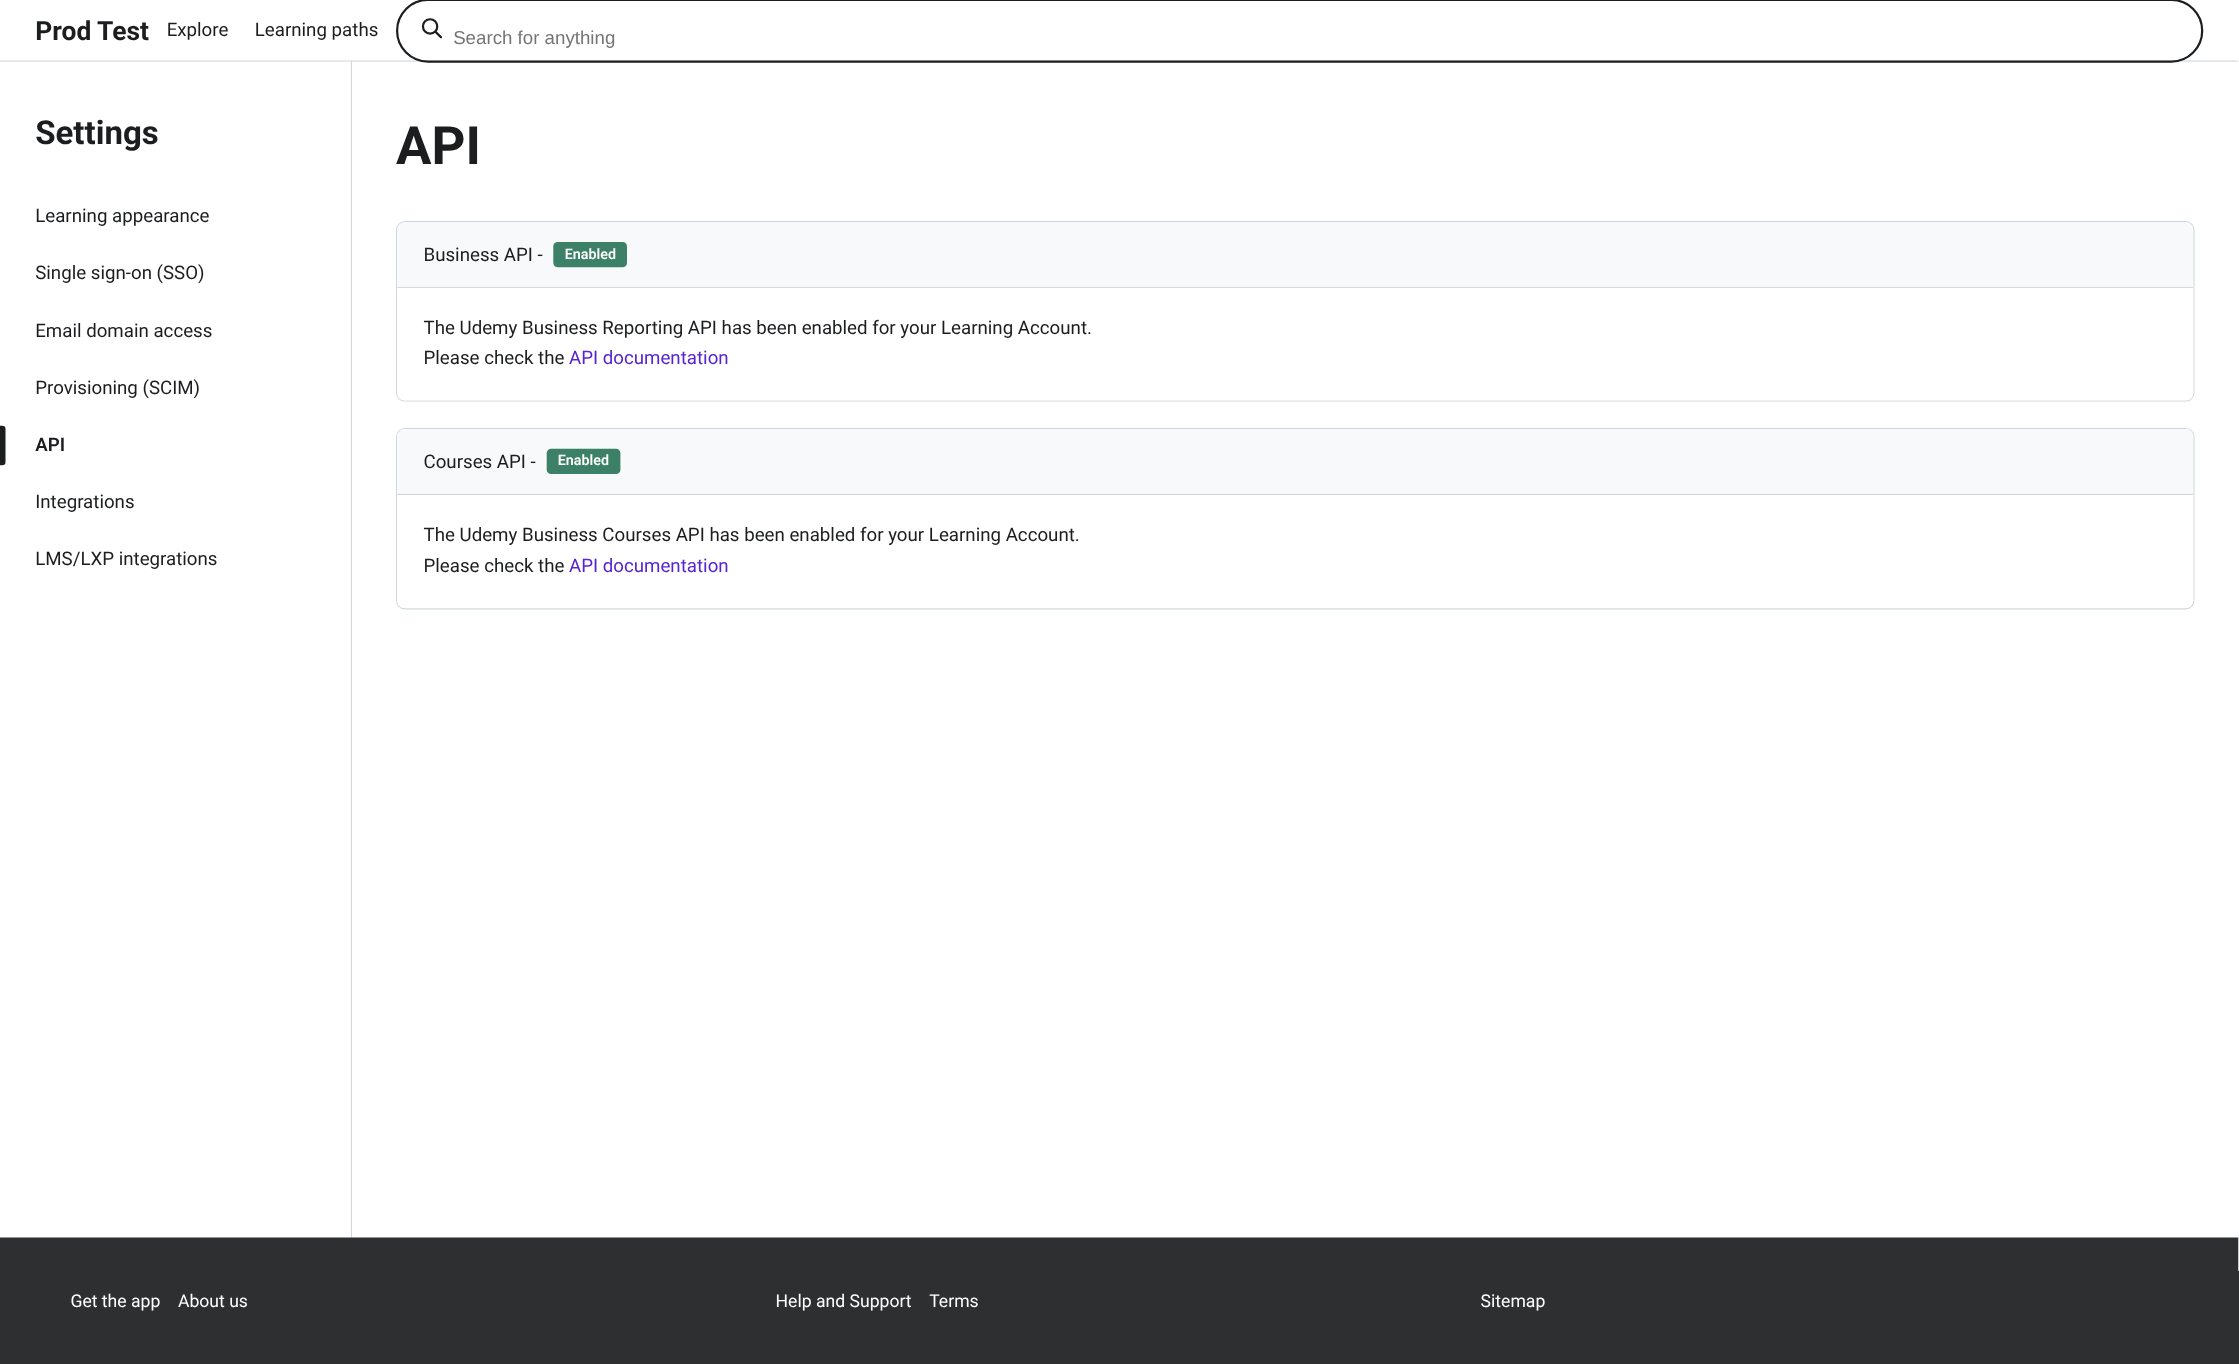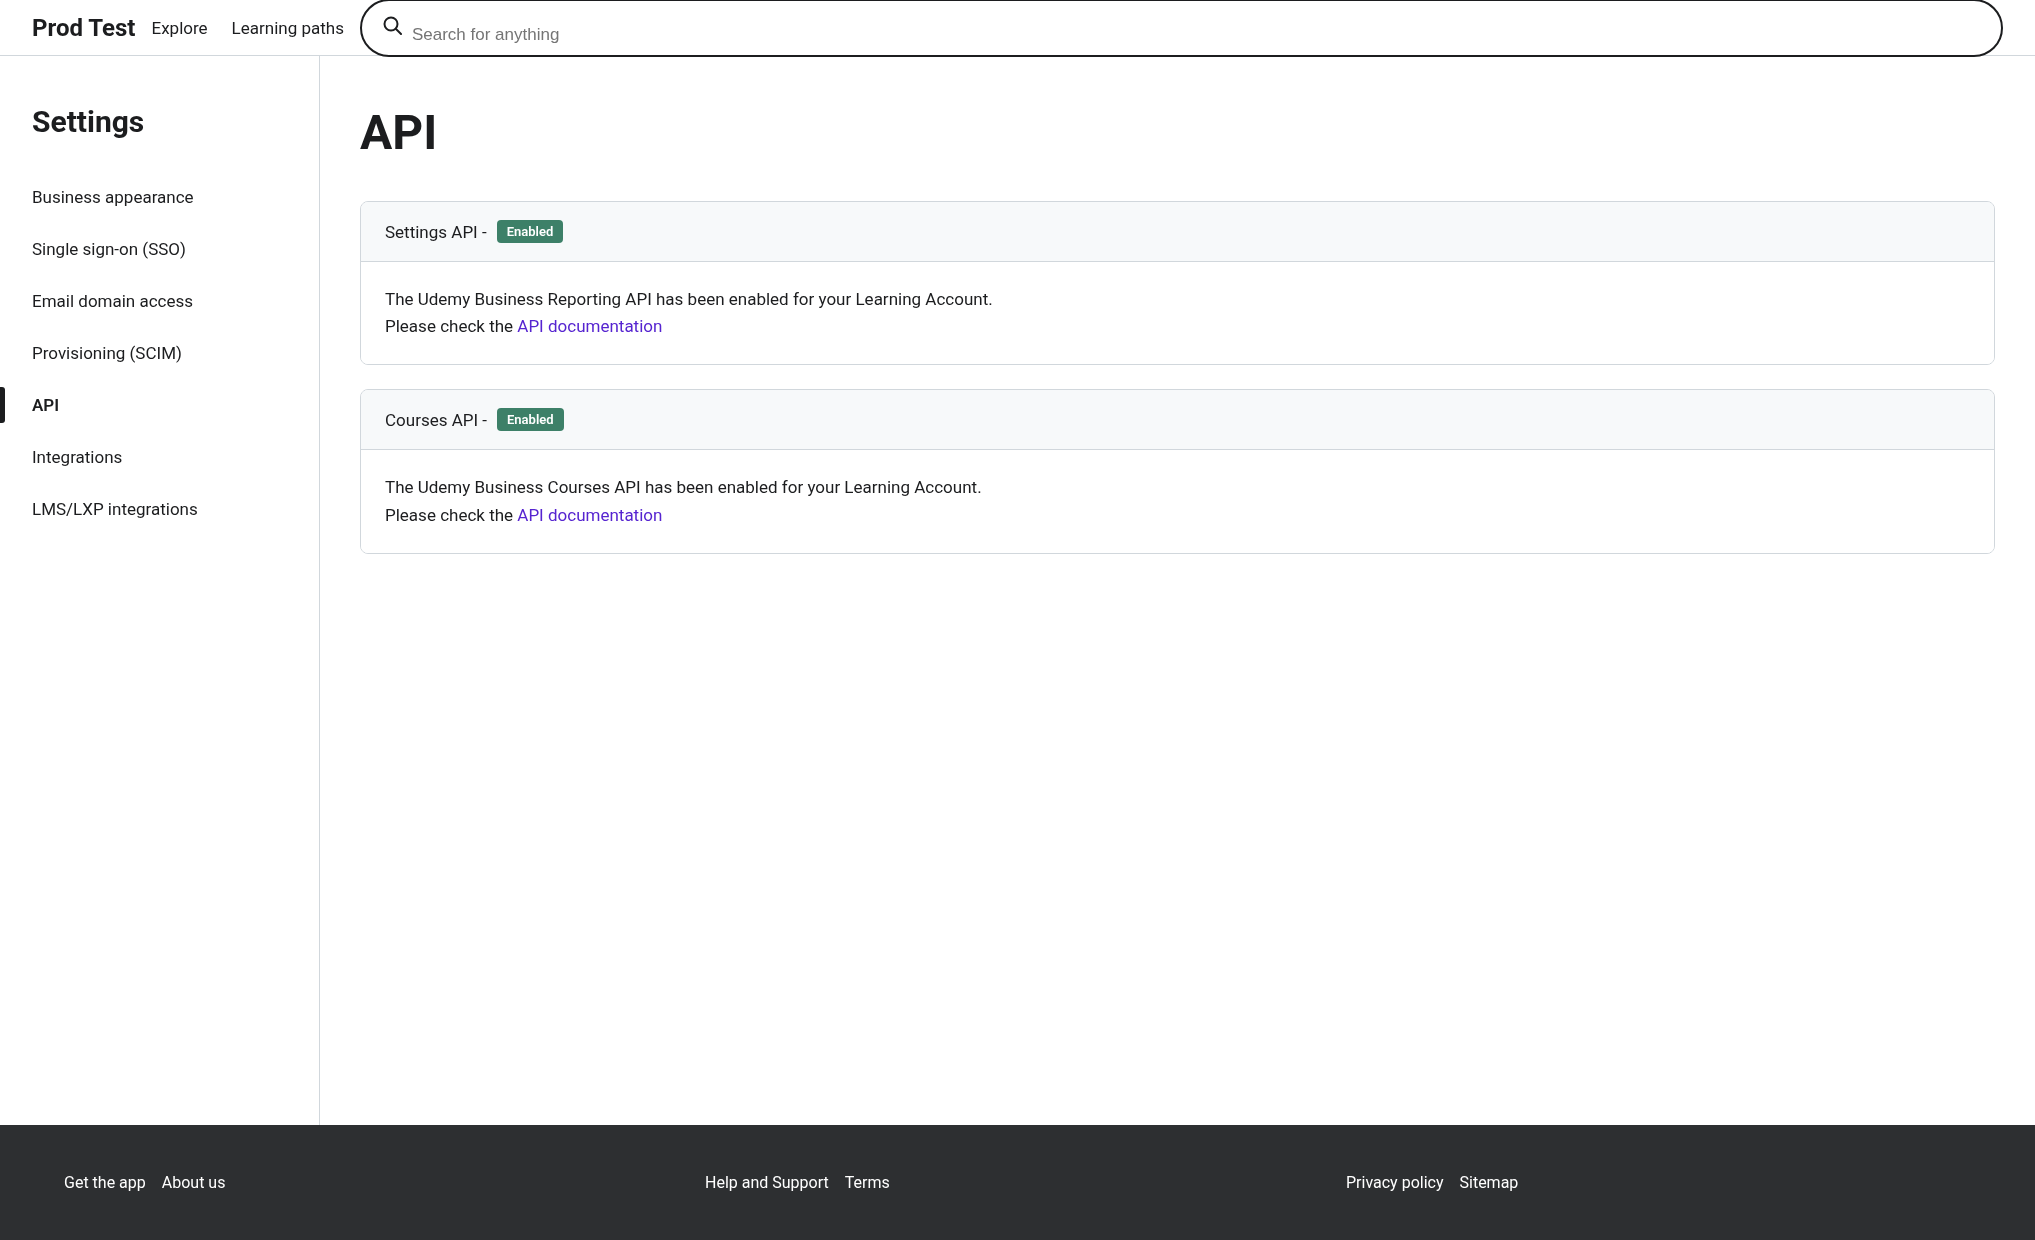--- a/index.html
+++ b/index.html
@@ -180,36 +180,36 @@
     </span>
     <input class="search-input" type="text" placeholder="Search for anything" style="">
   </div>
 </header>
 
 <div class="page-body">
 
   <aside class="sidebar">
     <h2 class="sidebar-title">Settings</h2>
     <nav class="sidebar-nav">
-      <div class="sidebar-nav-item">Business appearance</div>
+      <div class="sidebar-nav-item">Learning appearance</div>
       <div class="sidebar-nav-item">Single sign-on (SSO)</div>
       <div class="sidebar-nav-item">Email domain access</div>
       <div class="sidebar-nav-item">Provisioning (SCIM)</div>
       <div class="sidebar-nav-item active">API</div>
       <div class="sidebar-nav-item">Integrations</div>
       <div class="sidebar-nav-item">LMS/LXP integrations</div>
     </nav>
   </aside>
 
   <main class="main-content">
     <h1 class="page-title">API</h1>
 
     <div class="api-card">
       <div class="api-card-header">
-        <span>Settings API -</span>
+        <span>Business API -</span>
         <span class="status-badge">Enabled</span>
       </div>
       <div class="api-card-body">
         <p>The Udemy Business Reporting API has been enabled for your Learning Account.</p>
         <p>
           <span>Please check the </span><a href="#" class="api-link">API documentation</a>
         </p>
       </div>
     </div>
 
@@ -231,16 +231,15 @@
 <footer class="footer">
   <div class="footer-col">
     <a class="footer-link" href="#">Get the app</a>
     <a class="footer-link" href="#">About us</a>
   </div>
   <div class="footer-col">
     <a class="footer-link" href="#">Help and Support</a>
     <a class="footer-link" href="#">Terms</a>
   </div>
   <div class="footer-col">
-    <a class="footer-link" href="#">Privacy policy</a>
     <a class="footer-link" href="#">Sitemap</a>
   </div>
 </footer>
 
 </body></html>

